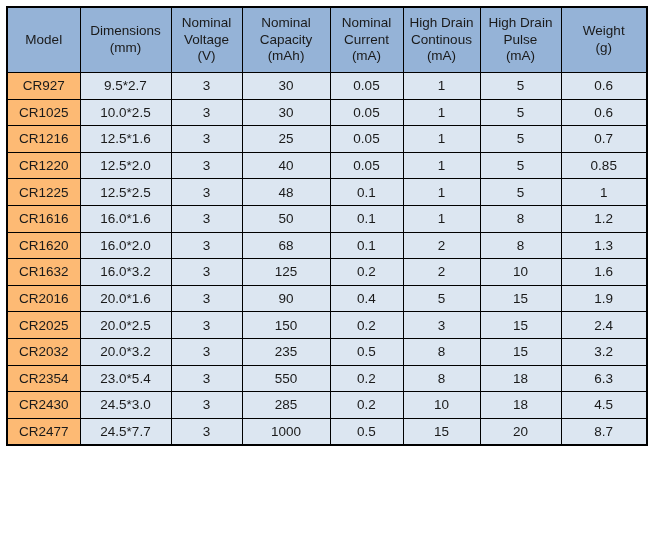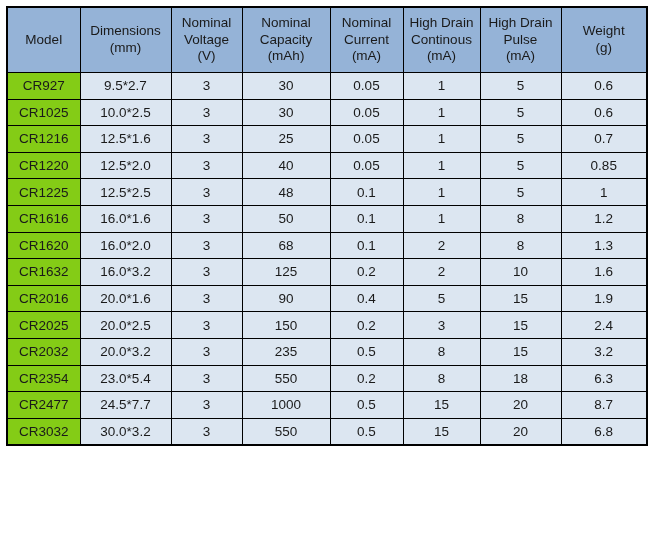--- a/index.html
+++ b/index.html
@@ -35,21 +35,21 @@
     font-weight: normal;
     height: 64px;
     white-space: pre-line;
     line-height: 1.25;
   }
   table.spec-table td {
     background: #dce6f1;
     height: 25.6px;
   }
   table.spec-table td:first-child {
-    background: #84cc16;
+    background: #fdba74;
   }
   
   col.c0 { width: 73px; }
   col.c1 { width: 91px; }
   col.c2 { width: 71px; }
   col.c3 { width: 88px; }
   col.c4 { width: 73px; }
   col.c5 { width: 77px; }
   col.c6 { width: 81px; }
   col.c7 { width: 86px; }
@@ -208,34 +208,34 @@
           <td>CR2354</td>
           <td>23.0*5.4</td>
           <td>3</td>
           <td>550</td>
           <td>0.2</td>
           <td>8</td>
           <td>18</td>
           <td>6.3</td>
         </tr>
         <tr>
+          <td>CR2430</td>
+          <td>24.5*3.0</td>
+          <td>3</td>
+          <td>285</td>
+          <td>0.2</td>
+          <td>10</td>
+          <td>18</td>
+          <td>4.5</td>
+        </tr>
+        <tr>
           <td>CR2477</td>
           <td>24.5*7.7</td>
           <td>3</td>
           <td>1000</td>
           <td>0.5</td>
           <td>15</td>
           <td>20</td>
           <td>8.7</td>
-        </tr>
-        <tr>
-          <td>CR3032</td>
-          <td>30.0*3.2</td>
-          <td>3</td>
-          <td>550</td>
-          <td>0.5</td>
-          <td>15</td>
-          <td>20</td>
-          <td>6.8</td>
         </tr>
       </tbody>
   </table>
 </div>
 
 </body></html>

